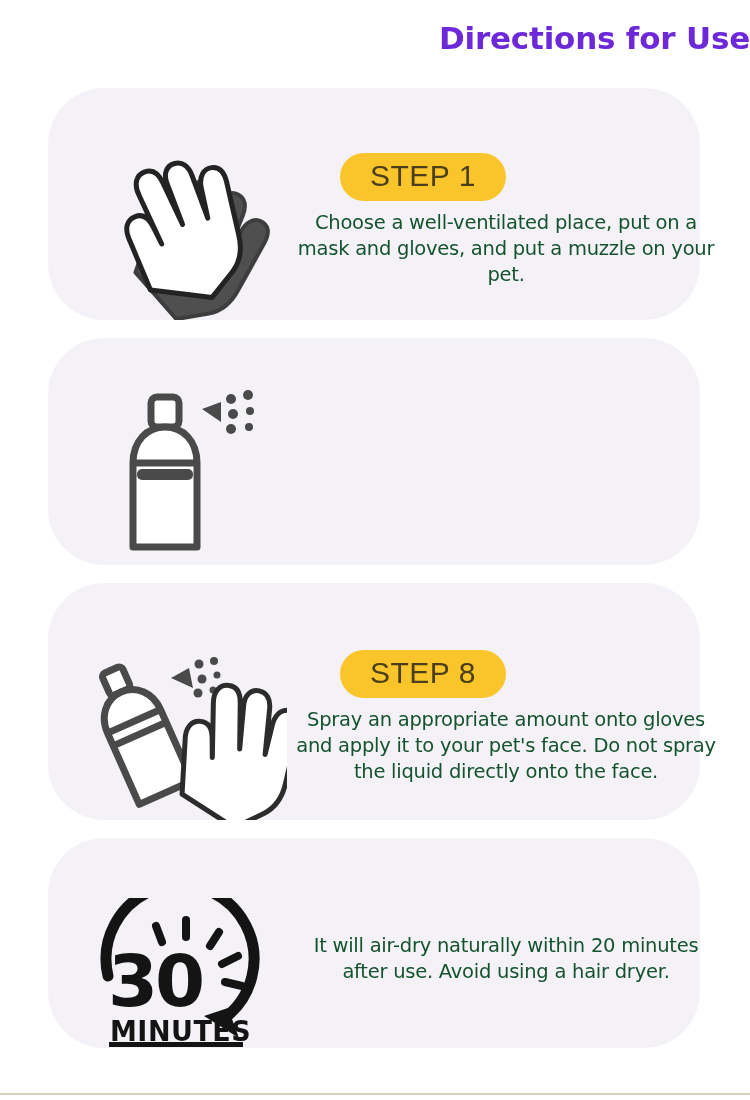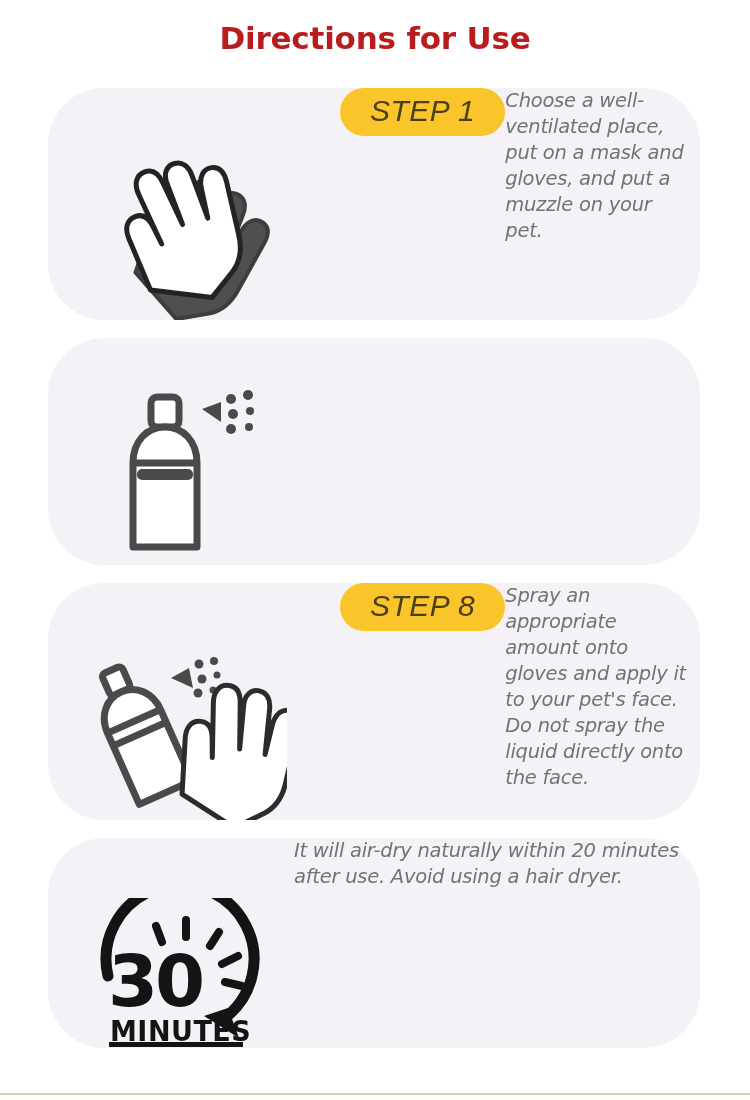--- a/index.html
+++ b/index.html
@@ -22,24 +22,24 @@
     position: relative;
     background: #ffffff;
   }
 
   
   #page-title {
     position: absolute;
     top: 20px;
     left: 0;
     width: 750px;
-    text-align: center;
+    text-align: right;
     font-size: 31px;
     font-weight: bold;
-    color: #b91c1c;
+    color: #6d28d9;
     letter-spacing: -0.2px;
     font-family: "DejaVu Sans", "Liberation Sans", sans-serif;
   }
 
   
   .card {
     position: absolute;
     left: 48px;
     width: 652px;
     background: #f4f2f7;
@@ -67,27 +67,26 @@
     display: flex;
     align-items: flex-end;
     justify-content: center;
   }
   .icon-wrap svg { display: block; }
 
   
   .text-col {
     position: absolute;
     left: 246px;
-    top: 0;
+    top: 16px;
     width: 400px;
     height: 100%;
     display: flex;
-    flex-direction: row;
+    flex-direction: column;
     justify-content: center;
-    font-style: italic;
   }
 
   .step-badge {
     display: inline-block;
     align-self: flex-start;
     background: #fac42b;
     color: #4a3f19;
     border-radius: 26px;
     padding: 6px 30px 8px 30px;
     font-size: 30px;
@@ -95,24 +94,25 @@
     letter-spacing: 0.5px;
     font-family: "Liberation Sans", "DejaVu Sans", sans-serif;
     margin-left: 46px;
     margin-bottom: 9px;
     white-space: nowrap;
   }
 
   .step-desc {
     font-size: 19.5px;
     line-height: 26px;
-    color: #737373;
+    color: #14532d;
     font-family: "DejaVu Sans", "Liberation Sans", sans-serif;
     letter-spacing: -0.25px;
     width: 424px;
+    text-align: center;
   }
 
   
   .card-1 .step-badge { margin-left: 46px; }
   .card-2 .step-badge { margin-left: 46px; }
   .card-3 .step-badge { margin-left: 46px; }
   .card-4 .step-badge { margin-left: 46px; }
 
   .card-2 .text-col, .card-4 .text-col { left: 246px; }
 

